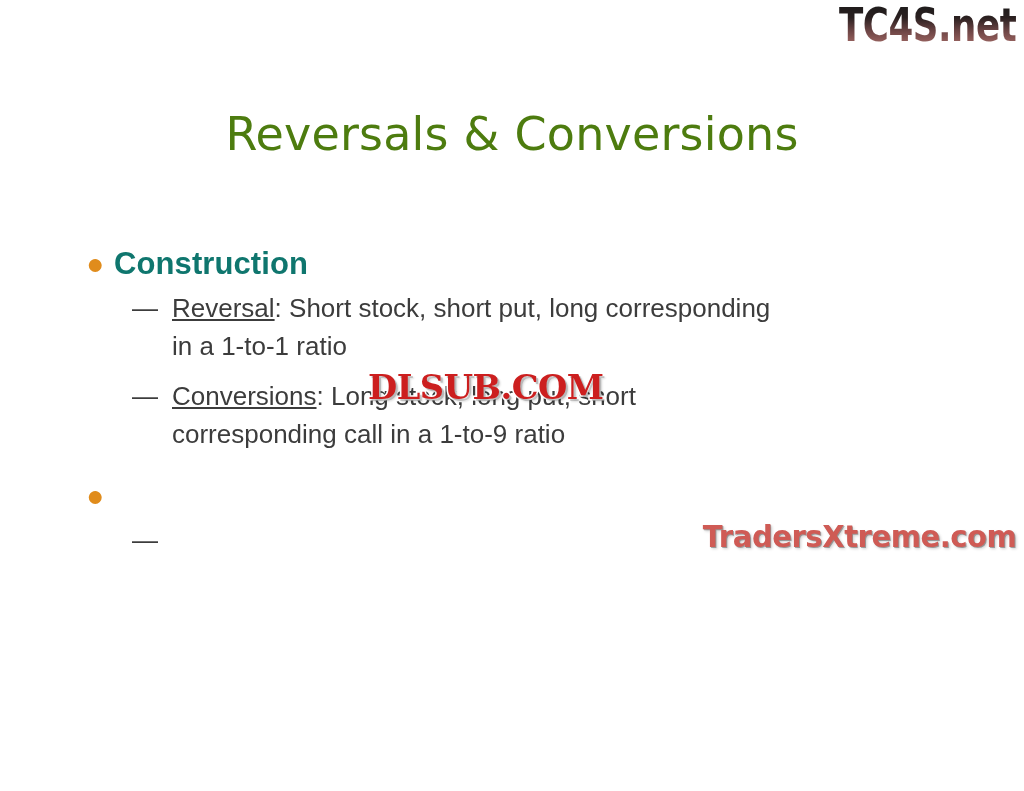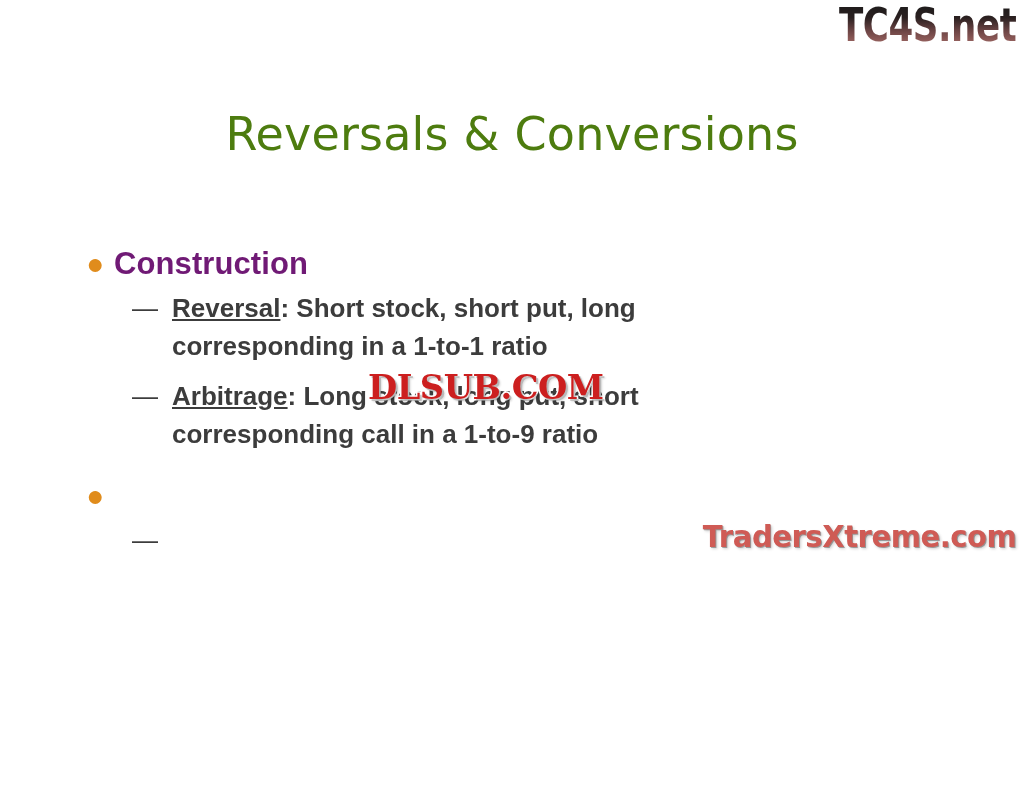--- a/index.html
+++ b/index.html
@@ -81,42 +81,42 @@
     color: #e08c1c;
     text-align: left;
     padding-left: 6px;
     box-sizing: border-box;
   }
   .lvl1 .lvl1-text {
     font-family: "Liberation Sans", sans-serif;
     font-weight: bold;
     font-size: 31px;
     line-height: 42px;
-    color: #701a75;
+    color: #0f766e;
     letter-spacing: 0.1px;
   }
 
   .lvl2 {
     display: flex;
     align-items: flex-start;
     margin: 0 0 2px 0;
     padding-left: 52px;
   }
   .lvl2 .dash {
     flex: 0 0 auto;
     width: 40px;
     font-family: "Liberation Sans", sans-serif;
     font-size: 26px;
     line-height: 38px;
     color: #3c3c3c;
     letter-spacing: -1px;
   }
   .lvl2 .lvl2-text {
     font-family: "Liberation Sans", sans-serif;
-    font-weight: bold;
+    font-weight: normal;
     font-size: 26px;
     line-height: 38px;
     color: #3c3c3c;
     max-width: 600px;
   }
   .lvl2.wide .lvl2-text { max-width: 760px; }
 
   .u { text-decoration: underline; }
 
   .gap-sm { height: 10px; }
@@ -187,21 +187,21 @@
 
     <div class="lvl2">
       <span class="dash">—</span>
       <span class="lvl2-text"><span class="u">Reversal</span><span>: Short stock, short put, long corresponding in a 1-to-1 ratio</span></span>
     </div>
 
     <div class="gap-sm"></div>
 
     <div class="lvl2">
       <span class="dash">—</span>
-      <span class="lvl2-text"><span class="u">Arbitrage</span><span>: Long stock, long put, short corresponding call in a 1-to-9 ratio</span></span>
+      <span class="lvl2-text"><span class="u">Conversions</span><span>: Long stock, long put, short corresponding call in a 1-to-9 ratio</span></span>
     </div>
 
     <div class="gap-md"></div>
 
     <div class="lvl1">
       <span class="dot">●</span>
     </div>
 
     <div class="lvl2 wide">
       <span class="dash">—</span>

